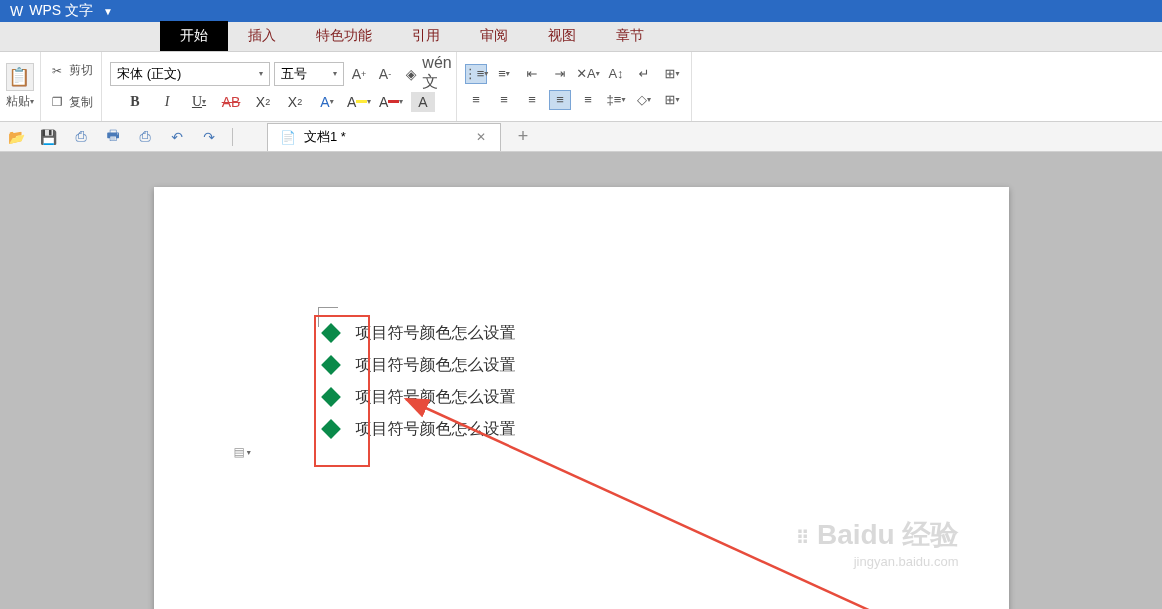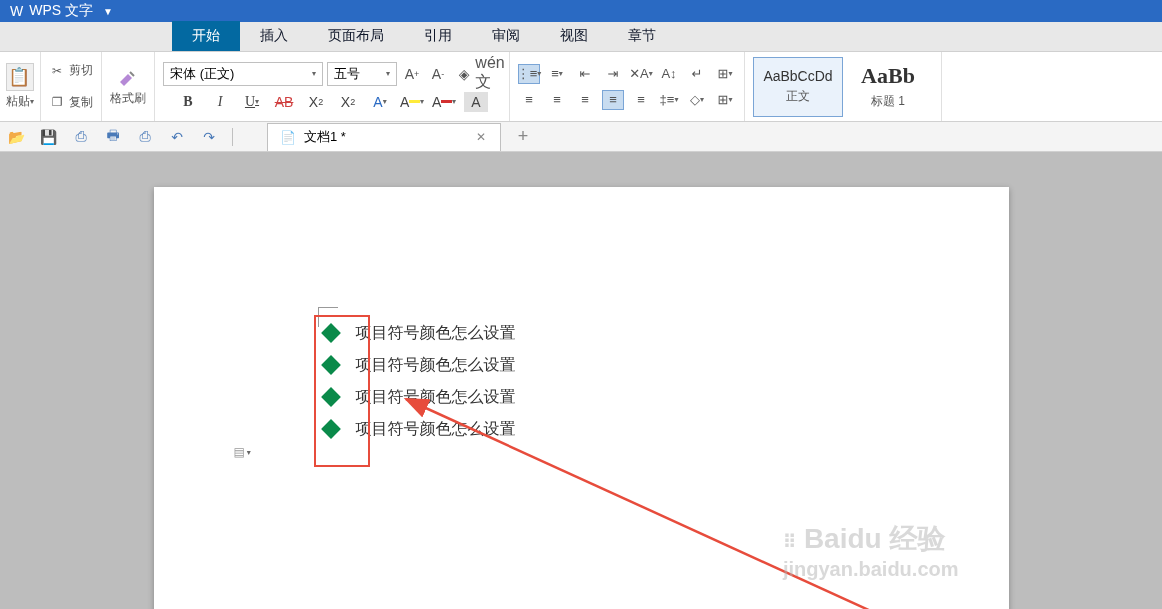--- a/index.html
+++ b/index.html
@@ -5,22 +5,22 @@
     * { box-sizing: border-box; margin: 0; padding: 0; }
     body { font-family: "Microsoft YaHei", Arial, sans-serif; font-size: 12px; background: #fff; overflow: hidden; width: 1162px; height: 609px; position: relative; }
     
     
     .title-bar { background: #2a6ac3; height: 22px; display: flex; align-items: center; }
     .app-title { color: #fff; font-size: 14px; padding: 0 10px; display: flex; align-items: center; gap: 6px; }
     .title-dropdown { color: #fff; font-size: 10px; margin-left: 4px; }
     
     
     .tab-bar { background: #e8e8e8; height: 30px; display: flex; align-items: flex-end; padding-left: 160px; border-bottom: 1px solid #d0d0d0; }
-    .tab { padding: 6px 20px; font-size: 14px; color: #0f172a; cursor: pointer; }
-    .tab.active { background: #0369a1; color: #fff; margin-left: 12px; }
+    .tab { padding: 6px 20px; font-size: 14px; color: #7f1d1d; cursor: pointer; }
+    .tab.active { background: #000000; color: #fff; }
     
     
     .ribbon { background: #fff; height: 70px; display: flex; border-bottom: 1px solid #d0d0d0; }
     .ribbon-group { display: flex; align-items: center; padding: 4px 8px; border-right: 1px solid #e0e0e0; }
     
     .paste-group { flex-direction: column; justify-content: center; padding: 4px 6px; }
     .paste-icon { width: 28px; height: 28px; background: #f0f0f0; border: 1px solid #d0d0d0; display: flex; align-items: center; justify-content: center; font-size: 18px; }
     .paste-label { font-size: 12px; color: #555; margin-top: 2px; display: flex; align-items: center; }
     
     .clipboard-group { flex-direction: column; justify-content: space-around; gap: 2px; }
@@ -74,43 +74,43 @@
     
     .bullet-list { list-style: none; }
     .bullet-list li { display: flex; align-items: center; gap: 18px; font-size: 16px; font-family: "SimSun", serif; color: #333; line-height: 32px; }
     .diamond { width: 14px; height: 14px; background: #0a8a4a; transform: rotate(45deg); margin-left: 10px; }
     
     .arrow-svg { position: absolute; top: 200px; left: 240px; pointer-events: none; }
     
     .side-control { position: absolute; left: 80px; top: 255px; width: 28px; height: 20px; display: flex; align-items: center; gap: 2px; color: #999; }
     
     
-    .watermark { position: absolute; right: 50px; bottom: 36px; color: rgba(180,180,180,0.5); font-size: 28px; font-weight: bold; font-family: Arial; }
+    .watermark { position: absolute; right: 50px; bottom: 48px; color: rgba(180,180,180,0.5); font-size: 28px; font-weight: bold; font-family: Arial; }
     .watermark .paw { font-size: 18px; }
-    .watermark .sub { font-size: 20px; display: block; text-align: right; font-weight: bold; }
+    .watermark .sub { font-size: 13px; display: block; text-align: right; font-weight: normal; }
     
     .dd-arrow { font-size: 8px; color: #666; }
     .color-swatch { width: 14px; height: 3px; display: inline-block; }
     sup, sub { font-size: 9px; }
   </style>
 </head>
 <body>
 
 <div class="title-bar">
   <div class="app-title">
     <span>W</span>
     <span>WPS 文字</span>
     <span class="title-dropdown">▼</span>
   </div>
 </div>
 
 <div class="tab-bar">
   <div class="tab active">开始</div>
   <div class="tab">插入</div>
-  <div class="tab">页面布局</div>
+  <div class="tab">特色功能</div>
   <div class="tab">引用</div>
   <div class="tab">审阅</div>
   <div class="tab">视图</div>
   <div class="tab">章节</div>
 </div>
 
 <div class="ribbon">
   <div class="ribbon-group paste-group">
     <div class="paste-icon">📋</div>
     <div class="paste-label">
@@ -123,29 +123,20 @@
     <div class="clip-row">
       <span class="clip-icon">✂</span>
       <span>剪切</span>
     </div>
     <div class="clip-row">
       <span class="clip-icon">❐</span>
       <span>复制</span>
     </div>
   </div>
 
-  <div class="ribbon-group brush-group">
-    <div class="brush-icon">
-      <svg width="24" height="24" viewBox="0 0 24 24">
-          <path d="M4 16 L12 8 L16 12 L8 20 Z" fill="#b589d6"></path>
-          <path d="M14 6 L18 10" stroke="#888" stroke-width="2"></path>
-        </svg>
-    </div>
-    <div style="font-size:12px;color:#555;">格式刷</div>
-  </div>
 
   <div class="ribbon-group font-group">
     <div class="font-row1">
       <div class="font-name-box">
         <span>宋体 (正文)</span>
         <span class="dd-arrow">▾</span>
       </div>
       <div class="font-size-box">
         <span>五号</span>
         <span class="dd-arrow">▾</span>
@@ -207,30 +198,20 @@
       <span class="para-btn">≡</span>
       <span class="para-btn">≡</span>
       <span class="para-btn active-align">≡</span>
       <span class="para-btn">≡</span>
       <span class="para-btn">‡≡<span class="dd-arrow">▾</span></span>
       <span class="para-btn">◇<span class="dd-arrow">▾</span></span>
       <span class="para-btn">⊞<span class="dd-arrow">▾</span></span>
     </div>
   </div>
 
-  <div class="ribbon-group style-group">
-    <div class="style-item active">
-      <div class="style-preview">AaBbCcDd</div>
-      <div class="style-label">正文</div>
-    </div>
-    <div class="style-item">
-      <div class="style-preview big">AaBb</div>
-      <div class="style-label">标题 1</div>
-    </div>
-  </div>
 </div>
 
 <div class="quick-access">
   <span class="qa-btn" style="color:#e8a23d;">📂</span>
   <span class="qa-btn">💾</span>
   <span class="qa-btn">⎙</span>
   <span class="qa-btn">🖶</span>
   <span class="qa-btn">⎙</span>
   <span class="qa-btn">↶</span>
   <span class="qa-btn">↷</span>

